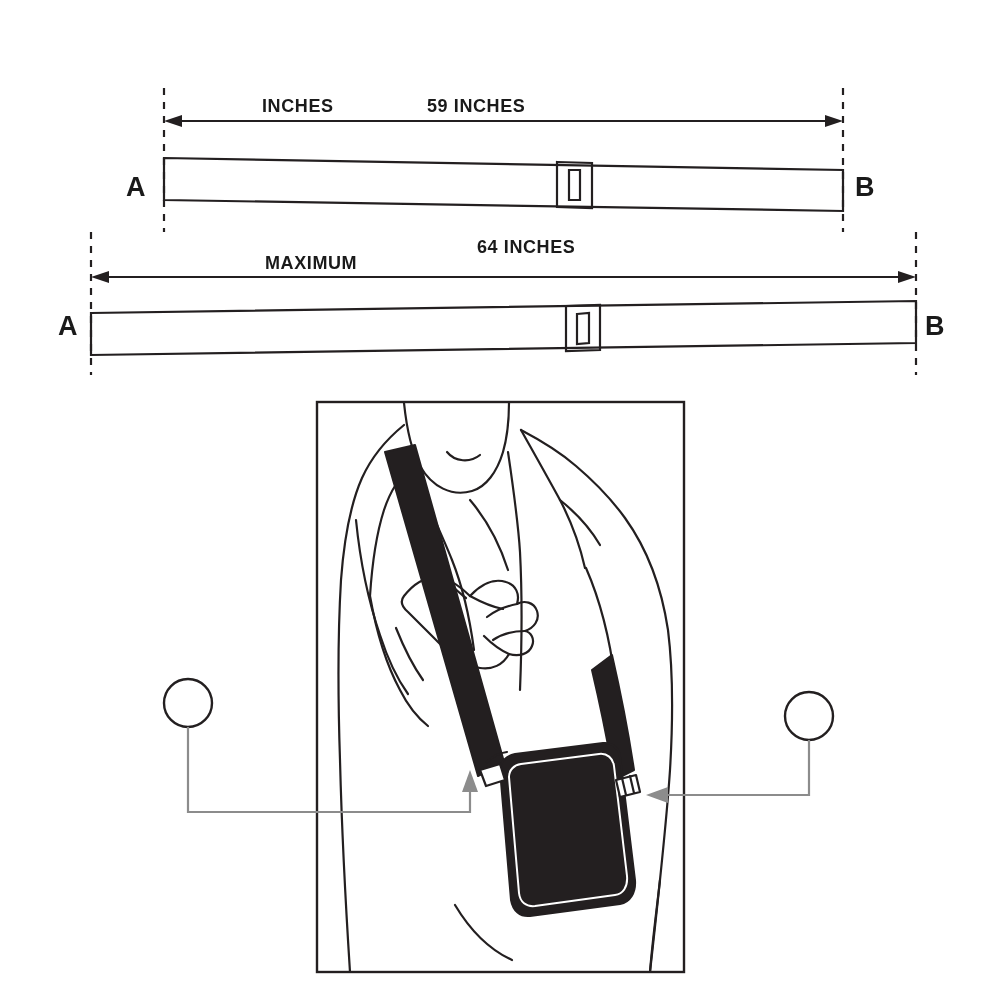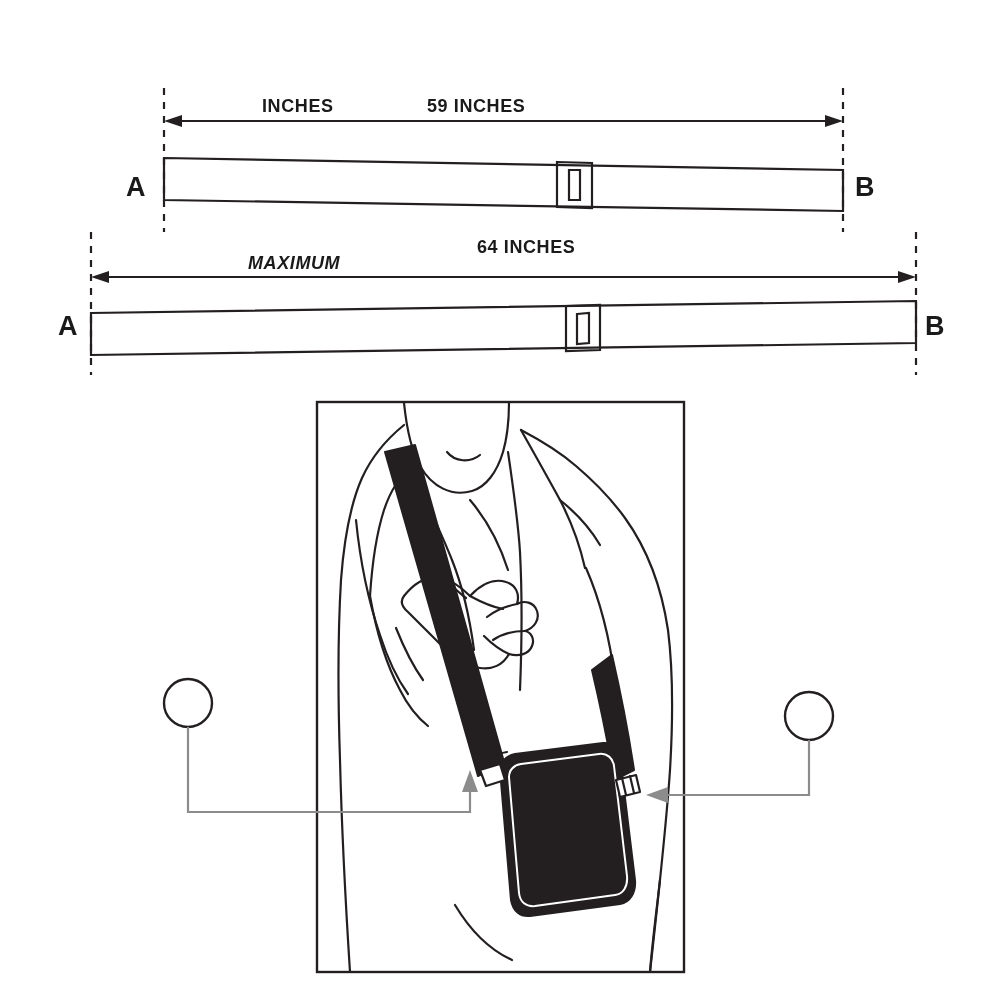--- a/index.html
+++ b/index.html
@@ -53,21 +53,21 @@
 <body>
 
 <div id="diagram-root">
 
 
   <div class="dim-label" style="left:262px; top:96px;">INCHES</div>
   <div class="dim-label" style="left:427px; top:96px;">59 INCHES</div>
   <div class="end-label" style="left:126px; top:172px;">A</div>
   <div class="end-label" style="left:855px; top:172px;">B</div>
 
-  <div class="dim-label" style="left:248px; top:253px;font-style:italic;">MAXIMUM</div>
+  <div class="dim-label" style="left:265px; top:253px;">MAXIMUM</div>
   <div class="dim-label" style="left:429px; top:237px;margin-left:48px;">64 INCHES</div>
   <div class="end-label" style="left:58px; top:311px;">A</div>
   <div class="end-label" style="left:925px; top:311px;">B</div>
 
   <div class="end-label" style="left:177px; top:690px;">A</div>
   <div class="end-label" style="left:798px; top:703px;">B</div>
 
   <svg width="1000" height="1000" viewBox="0 0 1000 1000">
     <g fill="none" stroke="#231f20" stroke-width="2.2">
 

